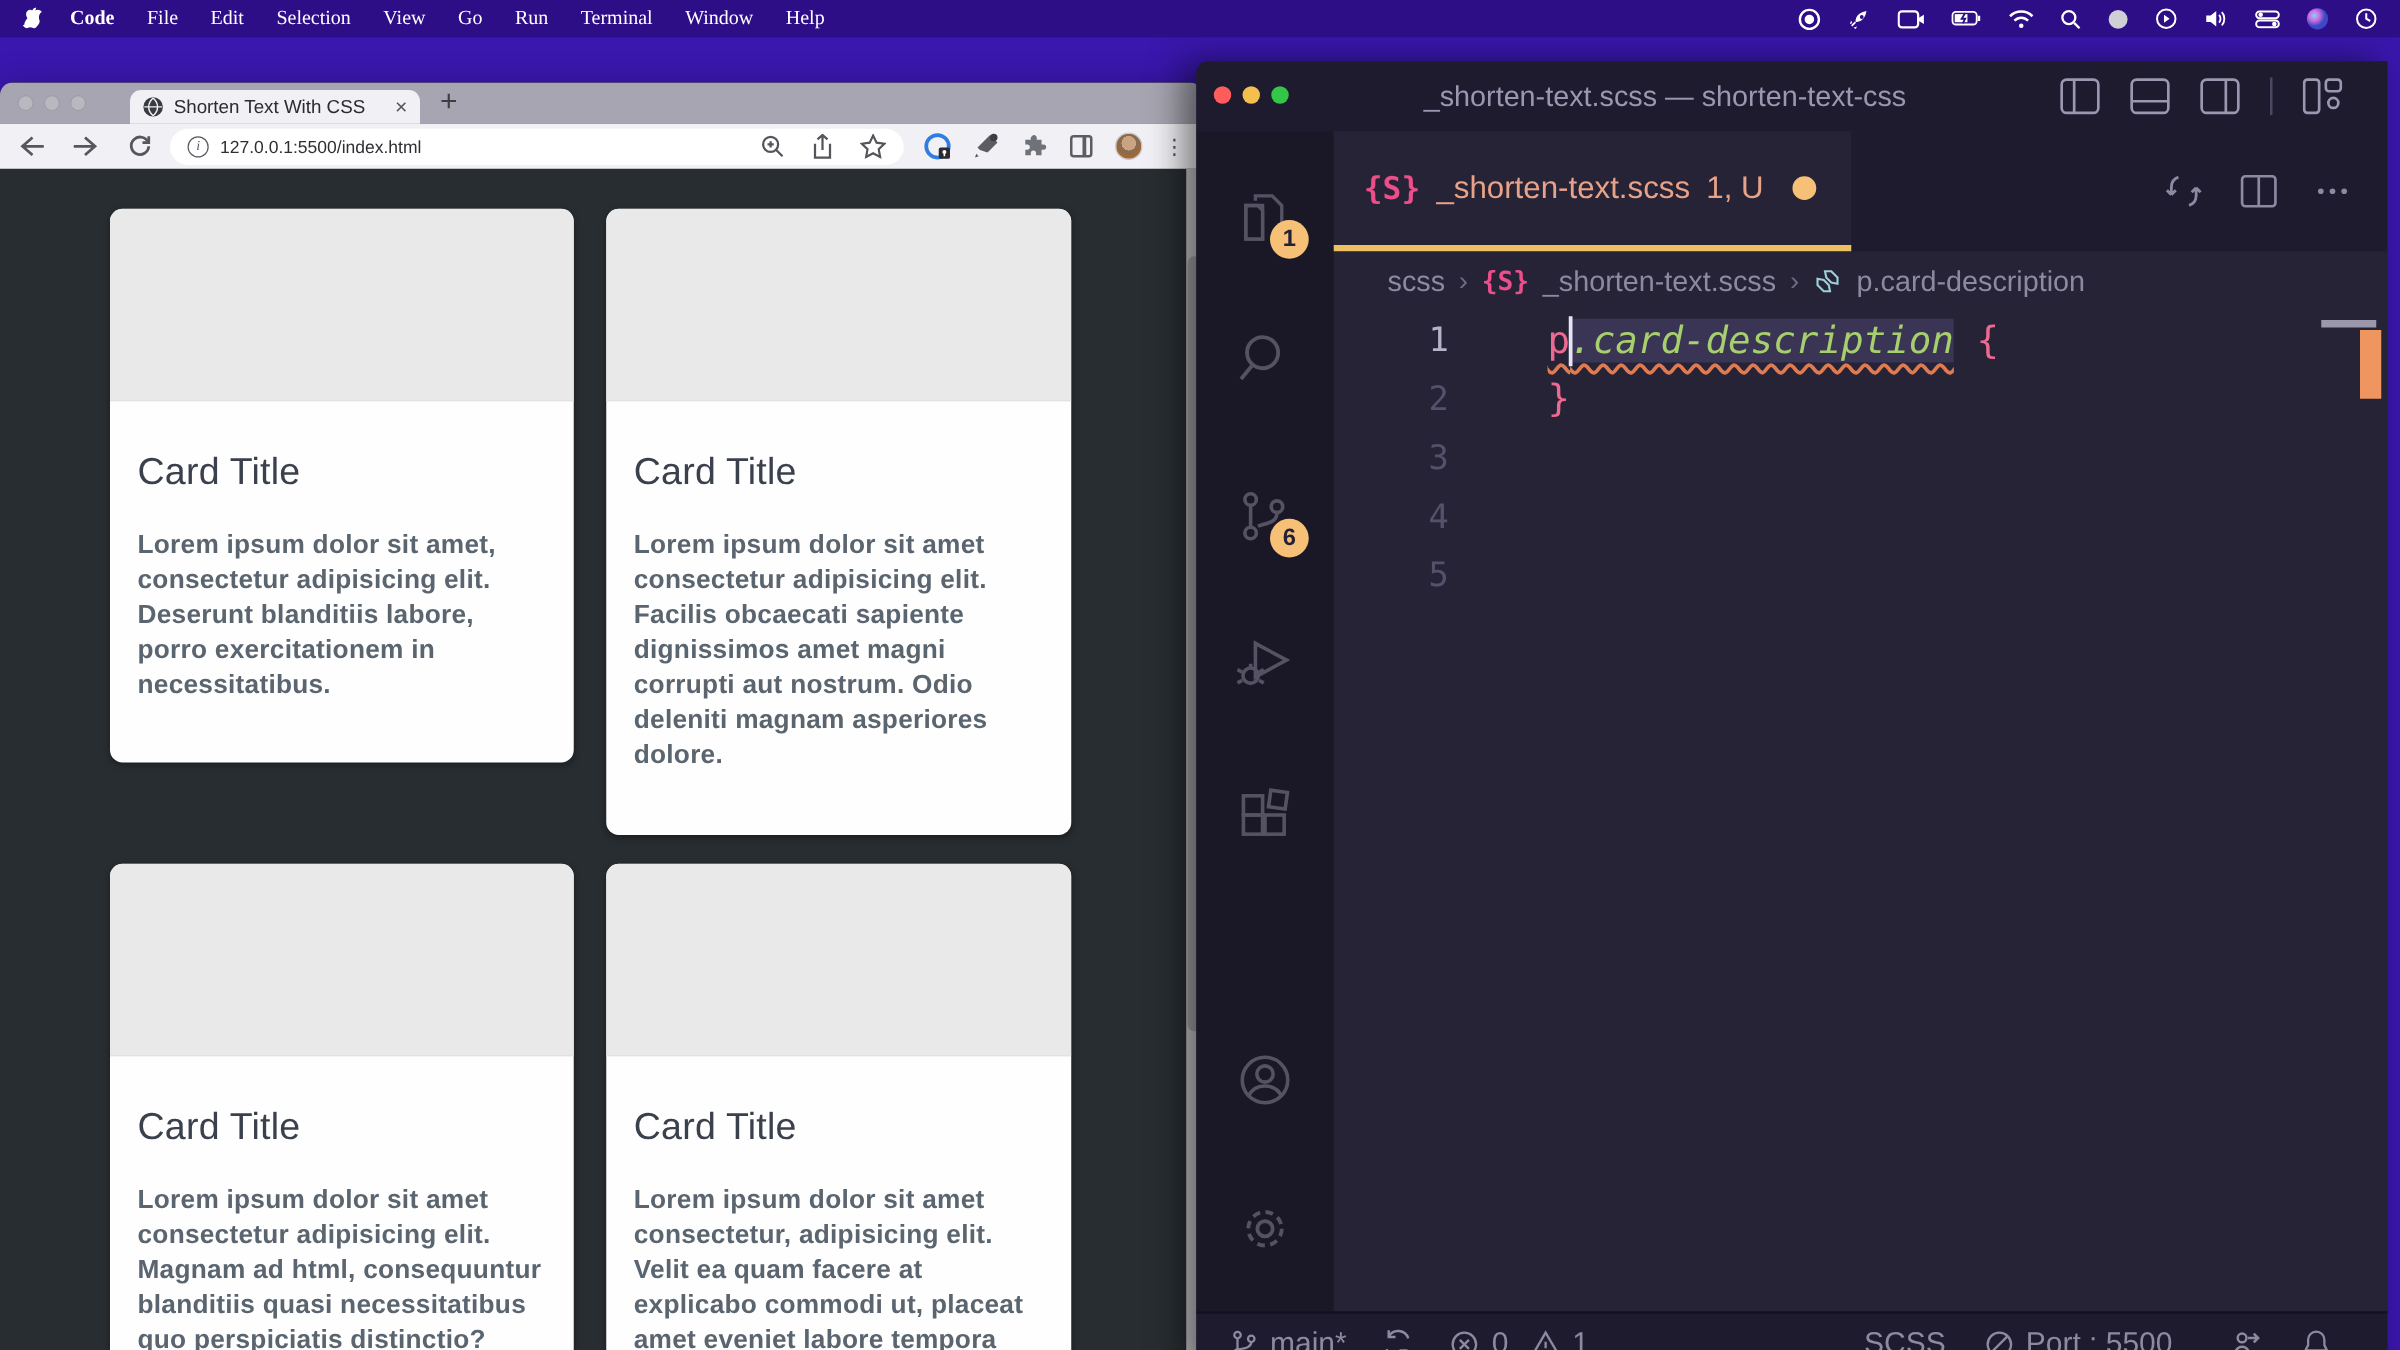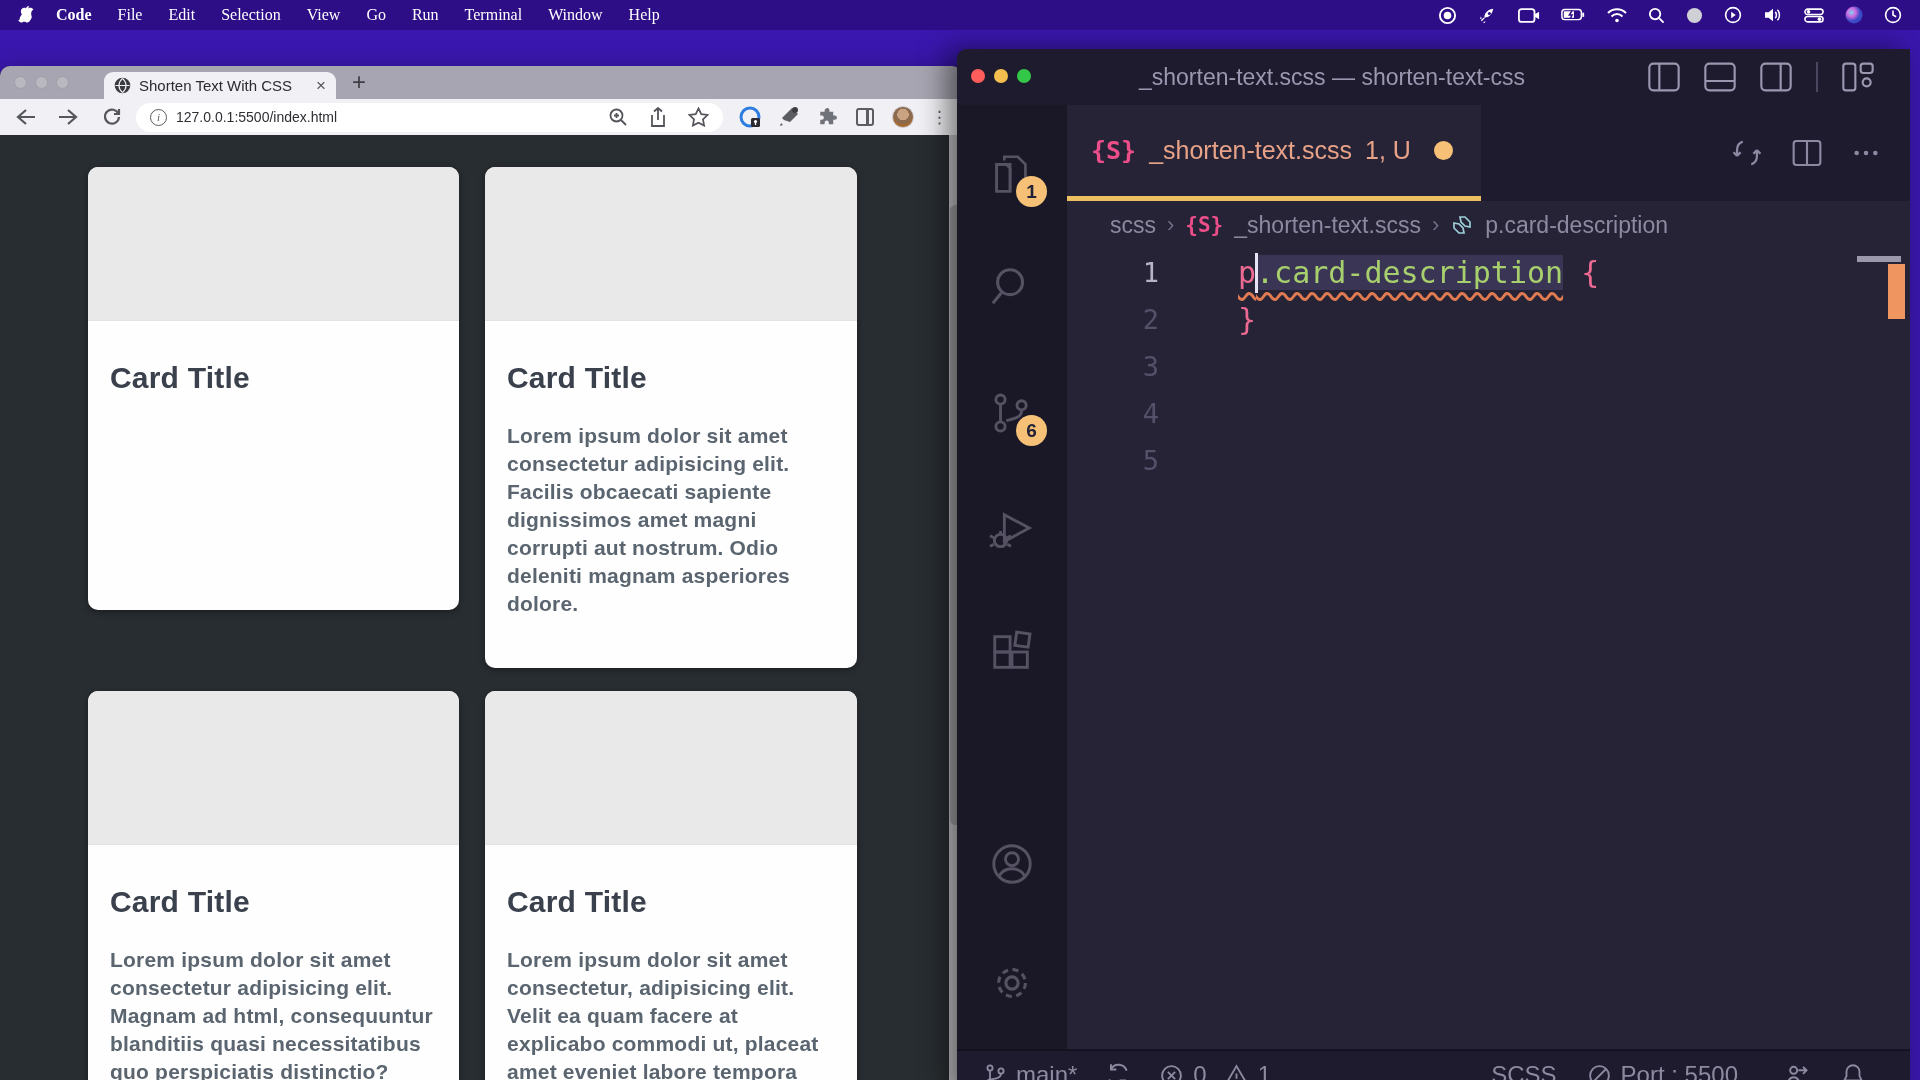--- a/index.html
+++ b/index.html
@@ -42,21 +42,21 @@
 
   
   .card { position:absolute; background:#fefefe; border-radius:10px; overflow:hidden;
           box-shadow:0 2px 6px rgba(0,0,0,.35); }
   .card.c1 { left:88px;  top:101px; width:371px; height:443px; }
   .card.c2 { left:485px; top:101px; width:372px; height:501px; }
   .card.c3 { left:88px;  top:625px; width:371px; height:411px; }
   .card.c4 { left:485px; top:625px; width:372px; height:520px; }
   .card-img { height:154px; background:#e9e9e9; border-bottom:1px solid #e2e2e2; }
   .card-body { padding:40px 24px 0 22px; }
-  .card-body h2 { font-size:30px; font-weight:bold; color:#3a414d; letter-spacing:.2px; margin-bottom:27px; }
+  .card-body h2 { font-size:30px; font-weight:normal; color:#3a414d; letter-spacing:.2px; margin-bottom:27px; }
   .card-body p { font-size:21px; line-height:28px; font-weight:bold; color:#5a6570; letter-spacing:.2px; }
 
   
   .b-scroll-track { position:absolute; right:0; top:69px; bottom:0; width:13px; background:#c6c6ca; }
   .b-scroll-thumb { position:absolute; right:1px; top:70px; width:11px; height:620px; background:#a4a4a9; border-radius:6px; }
 
   
   .vscode { position:absolute; left:957px; top:30px; width:953px; height:1050px; background:#262337;
             border-radius:10px 0 0 0; overflow:hidden; box-shadow:-10px 0 28px rgba(0,0,0,.5);margin-top:19px; }
   .v-titlebar { position:absolute; top:0; left:0; right:0; height:56px; background:#1e1b2e; }
@@ -90,21 +90,21 @@
   .v-breadcrumbs .sass-icon { font-size:21px; }
 
   .v-code { position:absolute; top:144px; left:0; right:0; bottom:0;
             font-family:"DejaVu Sans Mono",monospace; font-size:30px; }
   .code-line { display:flex; height:47px; align-items:center; }
   .ln { width:92px; text-align:right; color:#55516b; font-size:27px; flex:0 0 92px; }
   .ln.active { color:#b6b3c9; }
   .code-txt { padding-left:79px; white-space:pre; }
   .tok-pink { color:#ec6a92; }
   .l1wrap { position:relative; text-decoration:underline wavy #e07a50; text-decoration-thickness:2.5px; text-underline-offset:9px; }
-  .tok-cls { color:#a8cf6e; background:#3a3554; }
+  .tok-cls { color:#a8cf6e; font-style:italic; background:#3a3554; }
   .cursor { position:absolute; left:17px; top:-2px; width:3px; height:40px; background:#e6e3f5; }
 
   .ruler-gray { position:absolute; right:9px; top:207px; width:44px; height:6px; background:#9b98ab; }
   .ruler-orange { position:absolute; right:5px; top:215px; width:17px; height:55px; background:#ef9560; }
 
   .v-statusbar { position:absolute; left:0; bottom:0; right:0; height:50px; background:#1e1b2e; border-top:2px solid #141221;
                  display:flex; align-items:center; color:#8d89a0; font-size:24px; padding:0 44px 0 26px; }
   .s-item { display:flex; align-items:center; gap:9px; }
   .s-left { display:flex; align-items:center; gap:28px; }
   .s-right { margin-left:auto; display:flex; align-items:center; gap:30px; }
@@ -305,20 +305,21 @@
         </span>
       <span class="avatar"></span>
       <span class="b-dots">⋮</span>
     </span>
   </div>
 
   <div class="card c1">
     <div class="card-img"></div>
     <div class="card-body">
       <h2>Card Title</h2>
+      <p>Lorem ipsum dolor sit amet, consectetur adipisicing elit. Deserunt blanditiis labore, porro exercitationem in necessitatibus.</p>
     </div>
   </div>
   <div class="card c2">
     <div class="card-img"></div>
     <div class="card-body">
       <h2>Card Title</h2>
       <p>Lorem ipsum dolor sit amet consectetur adipisicing elit. Facilis obcaecati sapiente dignissimos amet magni corrupti aut nostrum. Odio deleniti magnam asperiores dolore.</p>
     </div>
   </div>
   <div class="card c3">

